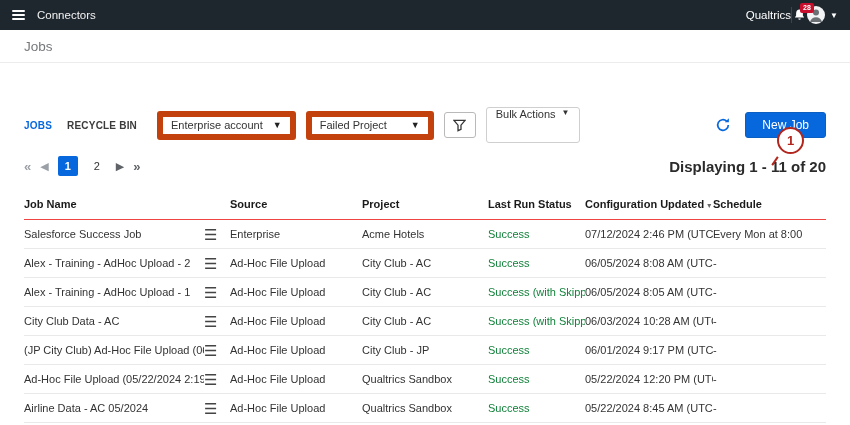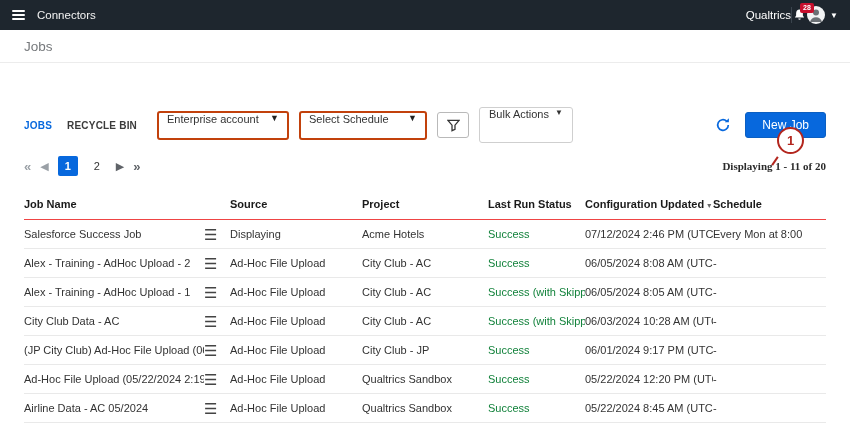--- a/index.html
+++ b/index.html
@@ -36,22 +36,22 @@
     border-bottom:1px solid #ececec;}
   .page-title{font-size:13.5px;color:#75787b;}
 
   
   .main{position:relative;}
 
   .controls{display:flex;align-items:center;padding:44px 24px 0;gap:10px;}
   .tabs{display:flex;align-items:center;gap:15px;margin-right:10px;}
   .tab{font-size:10px;font-weight:bold;color:#3b3b3b;letter-spacing:.2px;cursor:pointer;}
   .tab.active{color:var(--accent);}
-  .select-box{height:29px;min-width:132px;border:2px solid #c2410c;border-radius:3px;
-    background:#fff;display:flex;justify-content:space-between;
+  .select-box{height:29px;min-width:132px;border:6px solid #c2410c;border-radius:3px;
+    background:#fff;display:flex;align-items:center;justify-content:space-between;
     padding:0 8px;font-size:11px;color:#333;cursor:pointer;}
   .select-box .chev{font-size:9px;color:#222;margin-left:10px;}
   .icon-btn{height:26px;width:32px;border:1px solid #b9b9b9;border-radius:3px;background:#fff;
     display:flex;align-items:center;justify-content:center;gap:2px;cursor:pointer;}
   .bulk-btn{height:36px;border:1px solid #cfcfcf;border-radius:3px;background:#fff;
     display:flex;align-items:flex-start;gap:6px;padding:0 9px;font-size:11px;color:#333;cursor:pointer;}
   .bulk-btn .chev{font-size:8px;color:#333;}
   .right-actions{margin-left:auto;display:flex;align-items:center;gap:14px;}
   .refresh-btn{display:flex;align-items:center;justify-content:center;cursor:pointer;}
   .new-job-btn{height:26px;padding:0 16px;background:var(--accent);border:1px solid #0b5fc2;
@@ -65,21 +65,21 @@
     background:var(--annotation);transform:rotate(35deg);z-index:5;}
 
   
   .pagination{display:flex;align-items:center;gap:9px;padding:13px 24px 0;}
   .pg-nav{font-size:11px;color:#9aa0a6;cursor:pointer;line-height:1;}
   .pg-nav.enabled{color:#5f6368;}
   .pg-double{font-size:13px;font-weight:bold;}
   .pg-page{min-width:20px;height:20px;display:flex;align-items:center;justify-content:center;
     font-size:11px;color:#333;cursor:pointer;border-radius:2px;}
   .pg-page.current{background:var(--accent);color:#fff;font-weight:bold;}
-  .pg-summary{margin-left:auto;font-size:11px;font-weight:bold;color:#2b2b2b;font-family:Liberation Serif, serif;}
+  .pg-summary{margin-left:auto;font-size:15px;font-weight:bold;color:#2b2b2b;}
 
   
   table{width:802px;margin:13px 24px 0;border-collapse:collapse;table-layout:fixed;font-size:11px;}
   th{ text-align:left;font-size:11px;font-weight:bold;color:#1a1a1a;padding:9px 4px 9px 0;
     border-bottom:1px solid #ef4444;white-space:nowrap;overflow:hidden;cursor:pointer;}
   th .sort{font-size:8px;color:#6b6b6b;margin-left:3px;}
   td{padding:6.5px 4px 6.5px 0;border-bottom:1px solid #e9e9e9;color:#333;
     white-space:nowrap;overflow:hidden;}
   td.c-name{cursor:pointer;}
   .row-menu{font-size:15px;color:#444;cursor:pointer;line-height:1;}
@@ -134,21 +134,21 @@
       <span class="tab active">JOBS</span>
       <span class="tab">RECYCLE BIN</span>
     </div>
 
     <div class="select-box">
       <span>Enterprise account</span>
       <span class="chev">▼</span>
     </div>
 
     <div class="select-box" style="min-width:128px">
-      <span>Select Schedule</span>
+      <span>Failed Project</span>
       <span class="chev">▼</span>
     </div>
 
     <div class="icon-btn">
       <svg width="13" height="13" viewBox="0 0 14 14">
         <path d="M1 1.5h12L8.6 6.6v4.6L5.4 12.6V6.6z" fill="none" stroke="#333" stroke-width="1.4"></path>
       </svg>
     </div>
 
     <div class="bulk-btn">
@@ -197,21 +197,21 @@
         <th>
           <span>Configuration Updated</span><span class="sort">▾</span>
         </th>
         <th>Schedule</th>
       </tr>
     </thead>
     <tbody>
         <tr>
           <td class="c-name">Salesforce Success Job</td>
           <td><span class="row-menu">☰</span></td>
-          <td>Displaying</td>
+          <td>Enterprise</td>
           <td>Acme Hotels</td>
           <td class="status-success">Success</td>
           <td>07/12/2024 2:46 PM (UTC-0...</td>
           <td>Every Mon at 8:00</td>
         </tr>
         <tr>
           <td class="c-name">Alex - Training - AdHoc Upload - 2</td>
           <td><span class="row-menu">☰</span></td>
           <td>Ad-Hoc File Upload</td>
           <td>City Club - AC</td>

